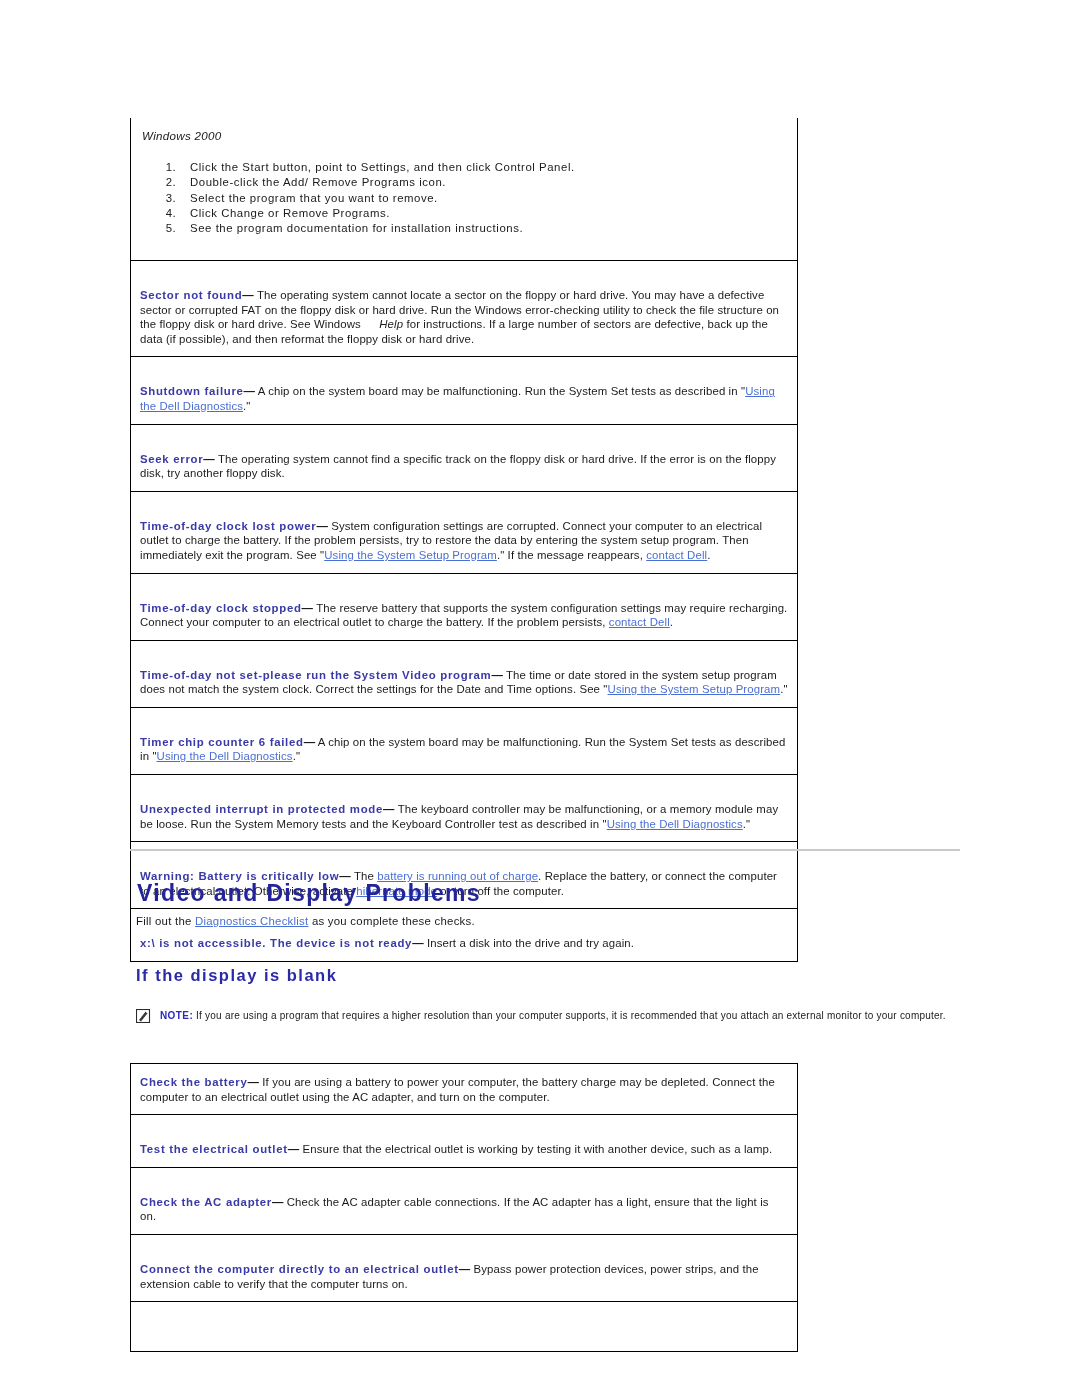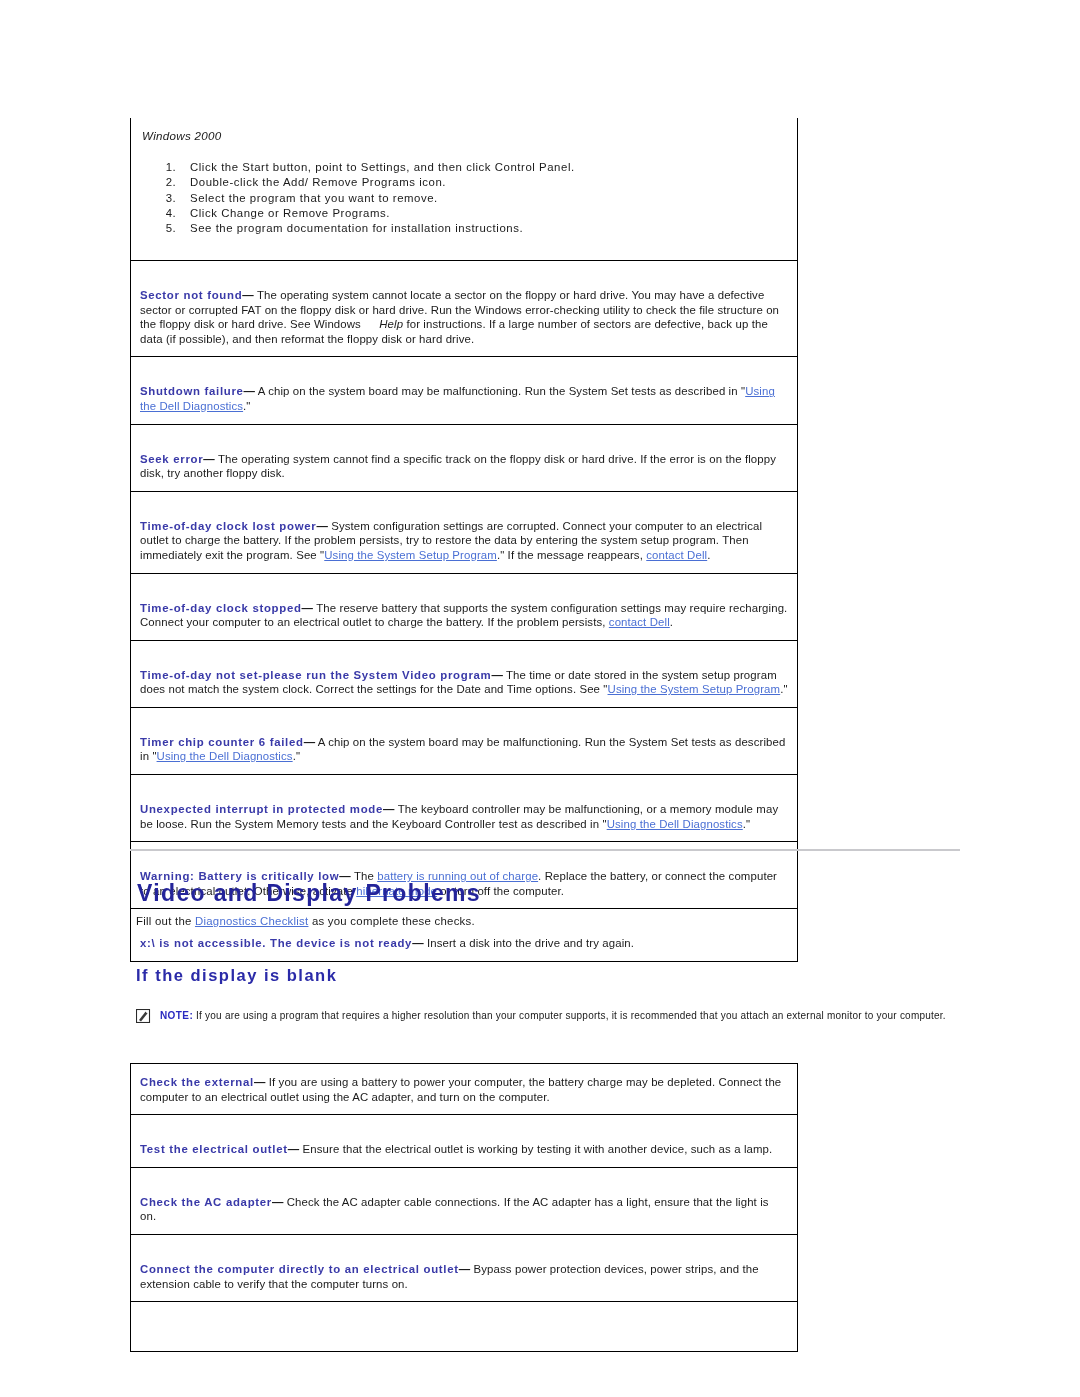--- a/index.html
+++ b/index.html
@@ -276,21 +276,21 @@
       </svg>
     </span>
     <span class="note-body"><span class="note-label">NOTE:</span><span> If you are using a program that requires a higher resolution than your computer supports, it is recommended that you attach an external monitor to your computer.</span></span>
   </div>
 
   <table class="msg-table" id="table-display">
     <tbody>
       <tr>
         <td>
           <div class="cell-inner body-text">
-            <span class="term">Check the external</span><span class="dash">—</span><span> If you are using a battery to power your computer, the battery charge may be depleted. Connect the computer to an electrical outlet using the AC adapter, and turn on the computer.</span>
+            <span class="term">Check the battery</span><span class="dash">—</span><span> If you are using a battery to power your computer, the battery charge may be depleted. Connect the computer to an electrical outlet using the AC adapter, and turn on the computer.</span>
           </div>
         </td>
       </tr>
       <tr class="row-pad-top">
         <td>
           <div class="cell-inner body-text">
             <span class="term">Test the electrical outlet</span><span class="dash">—</span><span> Ensure that the electrical outlet is working by testing it with another device, such as a lamp.</span>
           </div>
         </td>
       </tr>

